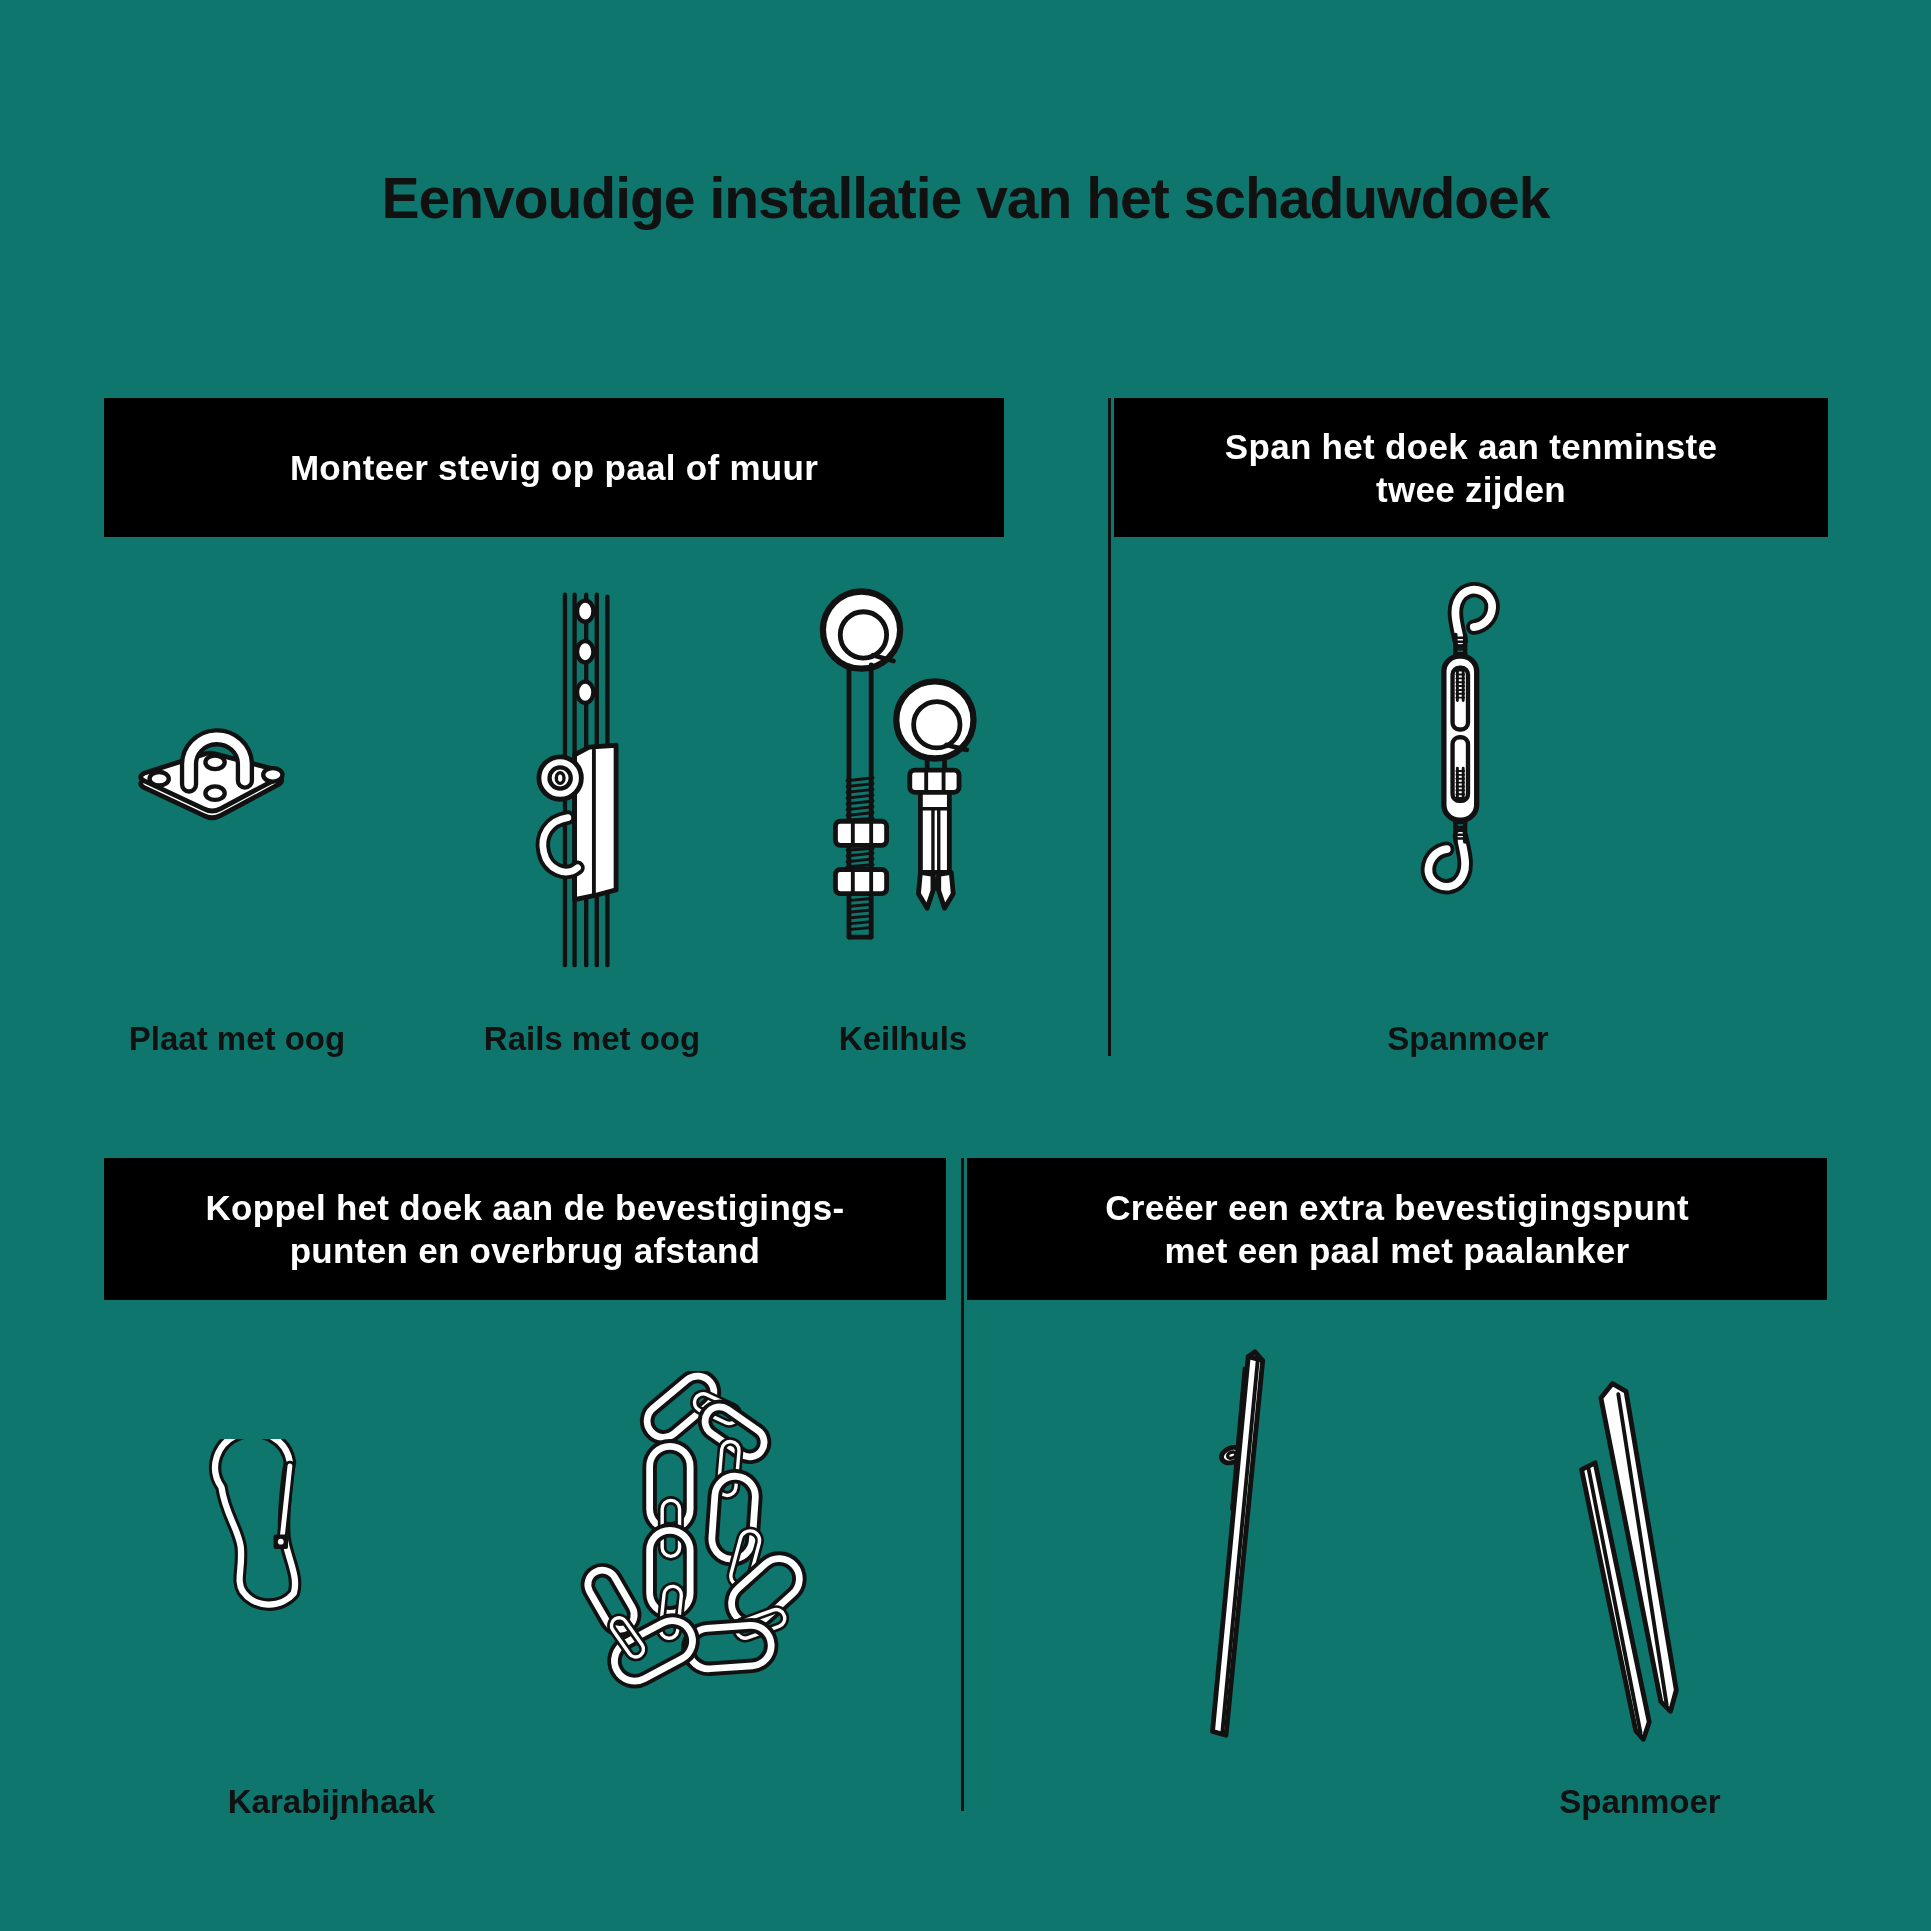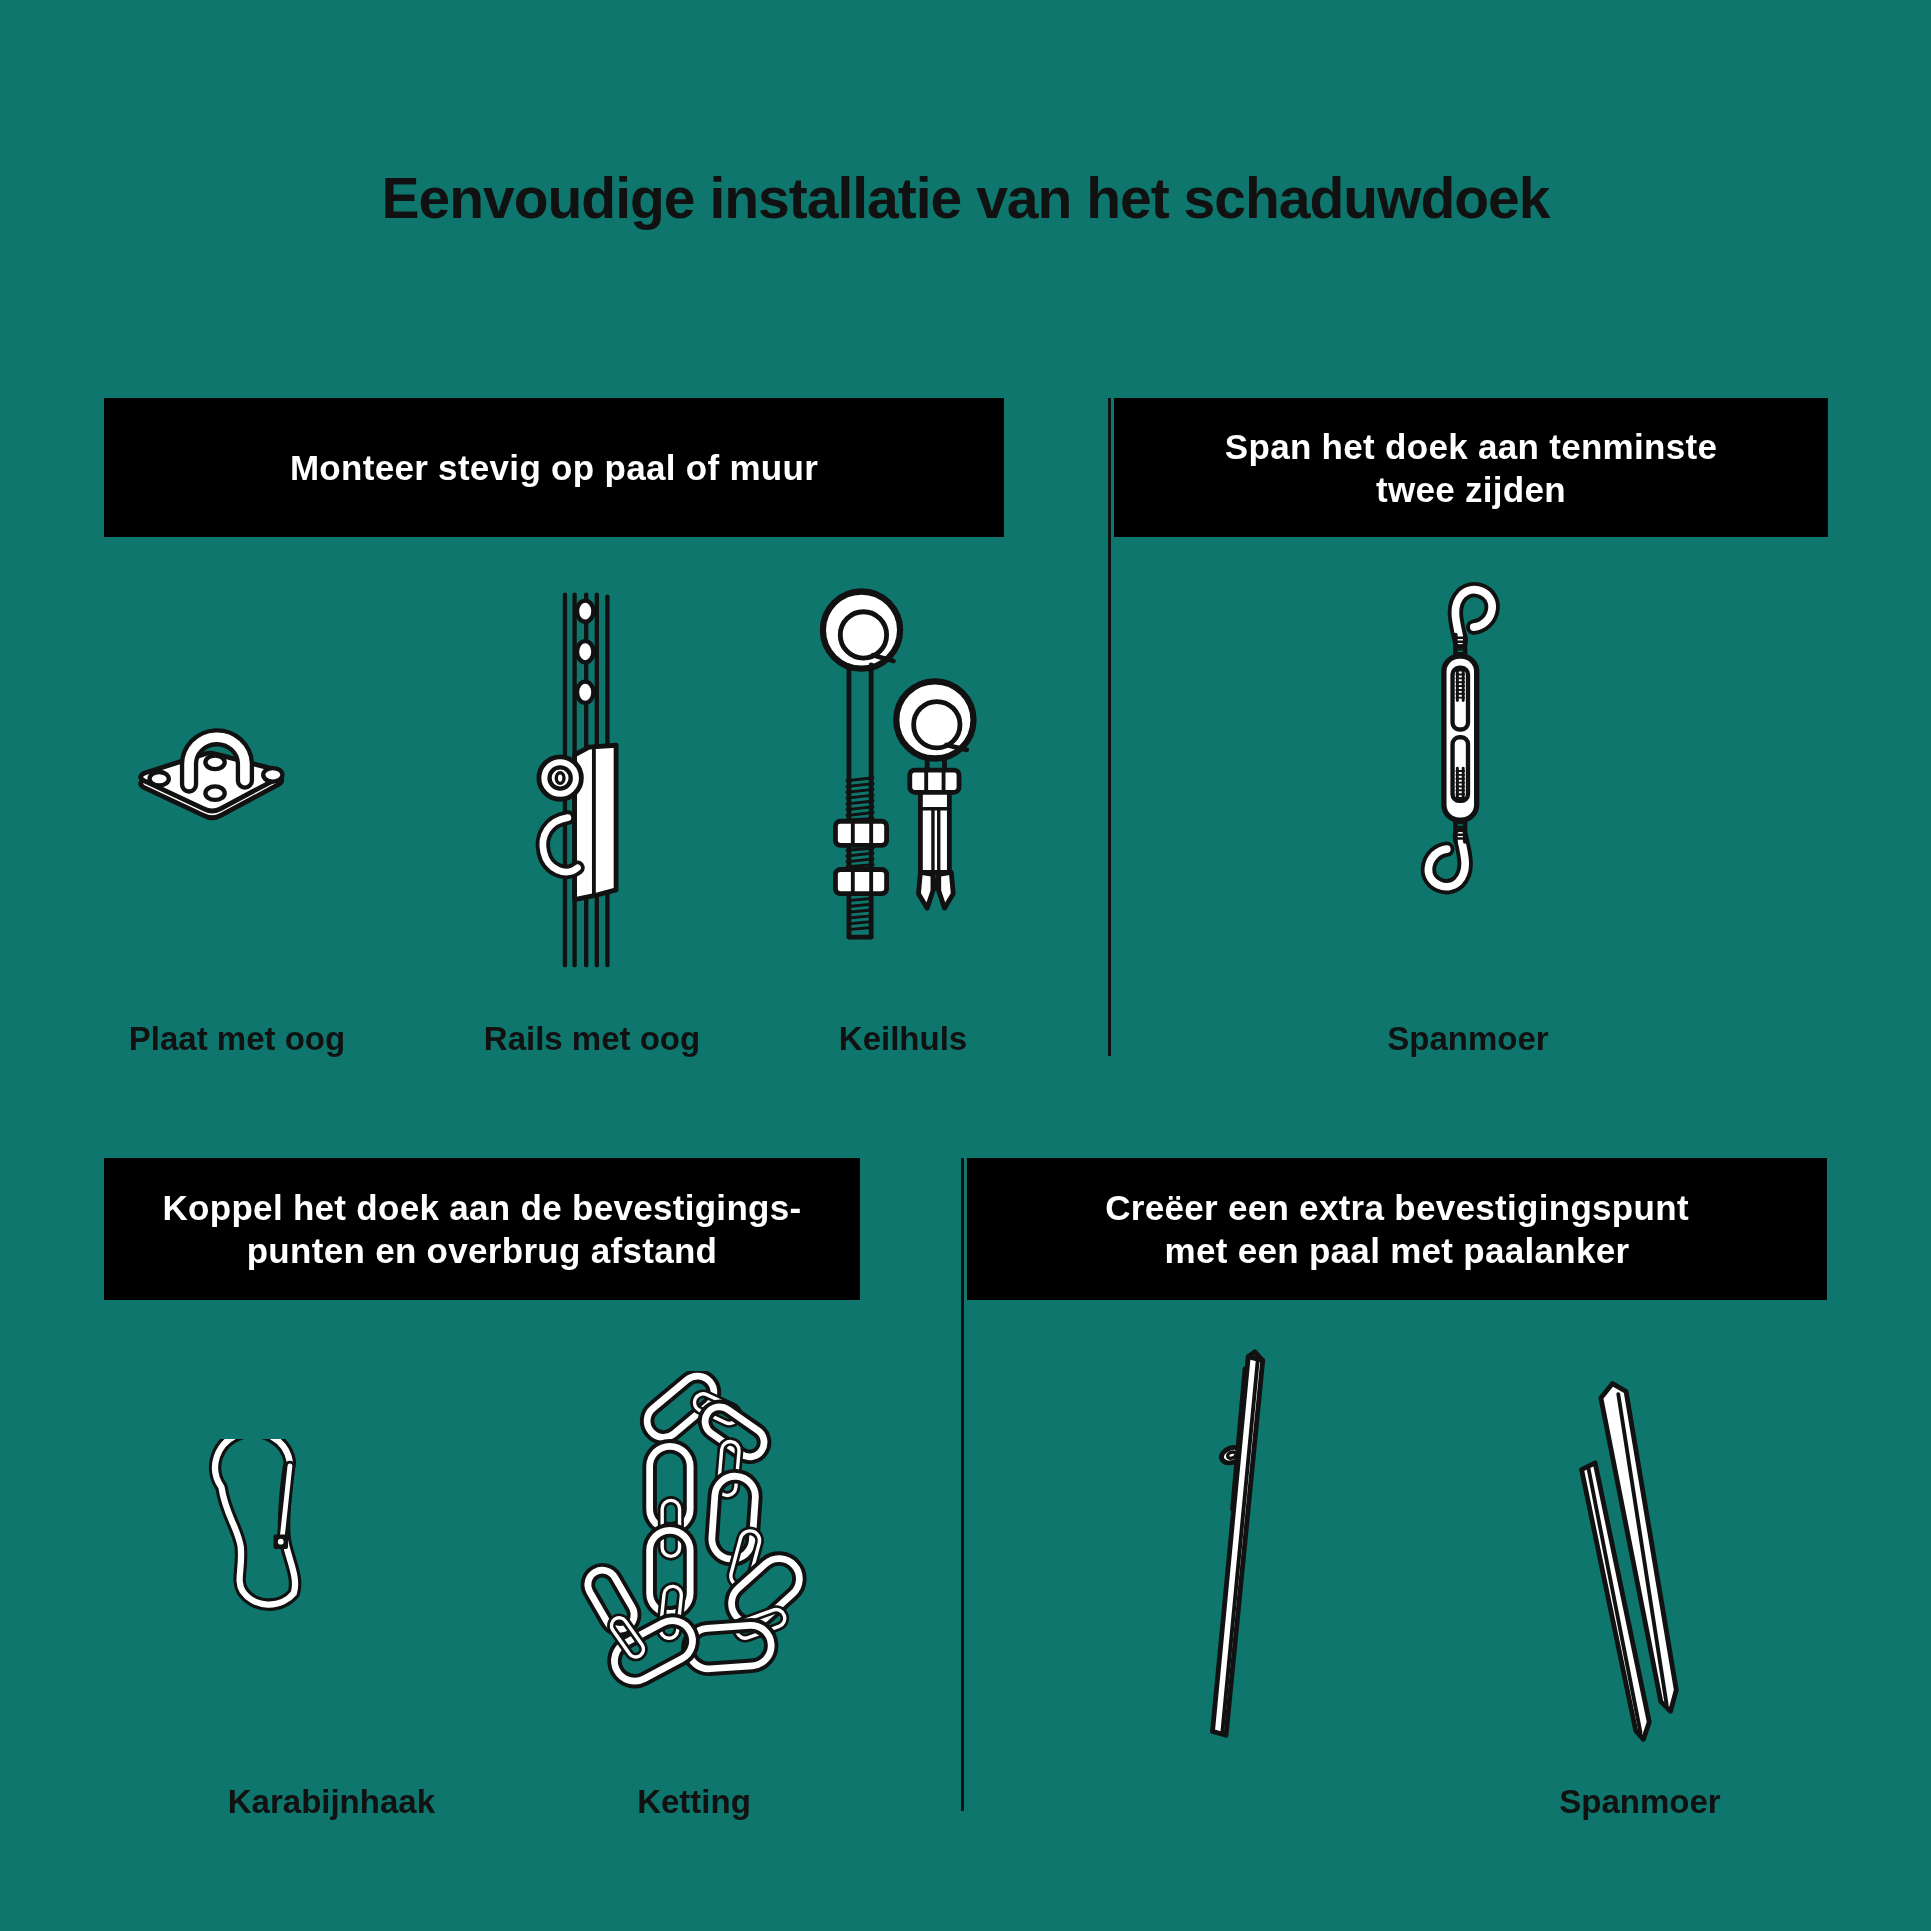--- a/index.html
+++ b/index.html
@@ -37,21 +37,21 @@
 
   <div class="title">Eenvoudige installatie van het schaduwdoek</div>
 
   <div class="bar" style="left:104px; top:398px; width:900px; height:139px;">
     <div class="bar-text">Monteer stevig op paal of muur</div>
   </div>
   <div class="bar" style="left:1114px; top:398px; width:714px; height:139px;">
     <div class="bar-text">Span het doek aan tenminste
 twee zijden</div>
   </div>
-  <div class="bar" style="left:104px; top:1158px; width:756px; height:142px;">
+  <div class="bar" style="left:104px; top:1158px; width:842px; height:142px;">
     <div class="bar-text">Koppel het doek aan de bevestigings-
 punten en overbrug afstand</div>
   </div>
   <div class="bar" style="left:967px; top:1158px; width:860px; height:142px;">
     <div class="bar-text">Creëer een extra bevestigingspunt
 met een paal met paalanker</div>
   </div>
 
   <div class="vdivider" style="left:1108px; top:398px; height:658px;"></div>
   <div class="vdivider" style="left:961px; top:1158px; height:653px;"></div>
@@ -299,17 +299,16 @@
     <path d="M 25,100 L 79,374" fill="none" stroke="#111" stroke-width="4"></path>
     <path d="M 38,28 L 50,13 L 64,21 L 116,330 L 110,352 L 100,342 Z" fill="#fff" stroke="#111" stroke-width="5"></path>
     <path d="M 56,24 L 106,345" fill="none" stroke="#111" stroke-width="4"></path>
   </svg>
 
   <div class="item-label" style="left:63px;  top:1012px;">Plaat met oog</div>
   <div class="item-label" style="left:418px; top:1012px;">Rails met oog</div>
   <div class="item-label" style="left:729px; top:1012px;">Keilhuls</div>
   <div class="item-label" style="left:1294px;top:1012px;">Spanmoer</div>
   <div class="item-label" style="left:87px;  top:1775px;text-align:right;">Karabijnhaak</div>
-  <div class="item-label" style="left:520px; top:1775px;">Ketting</div>
   <div class="item-label" style="left:1466px;top:1775px;">Spanmoer</div>
 
 </div>
 
 
 </body></html>

